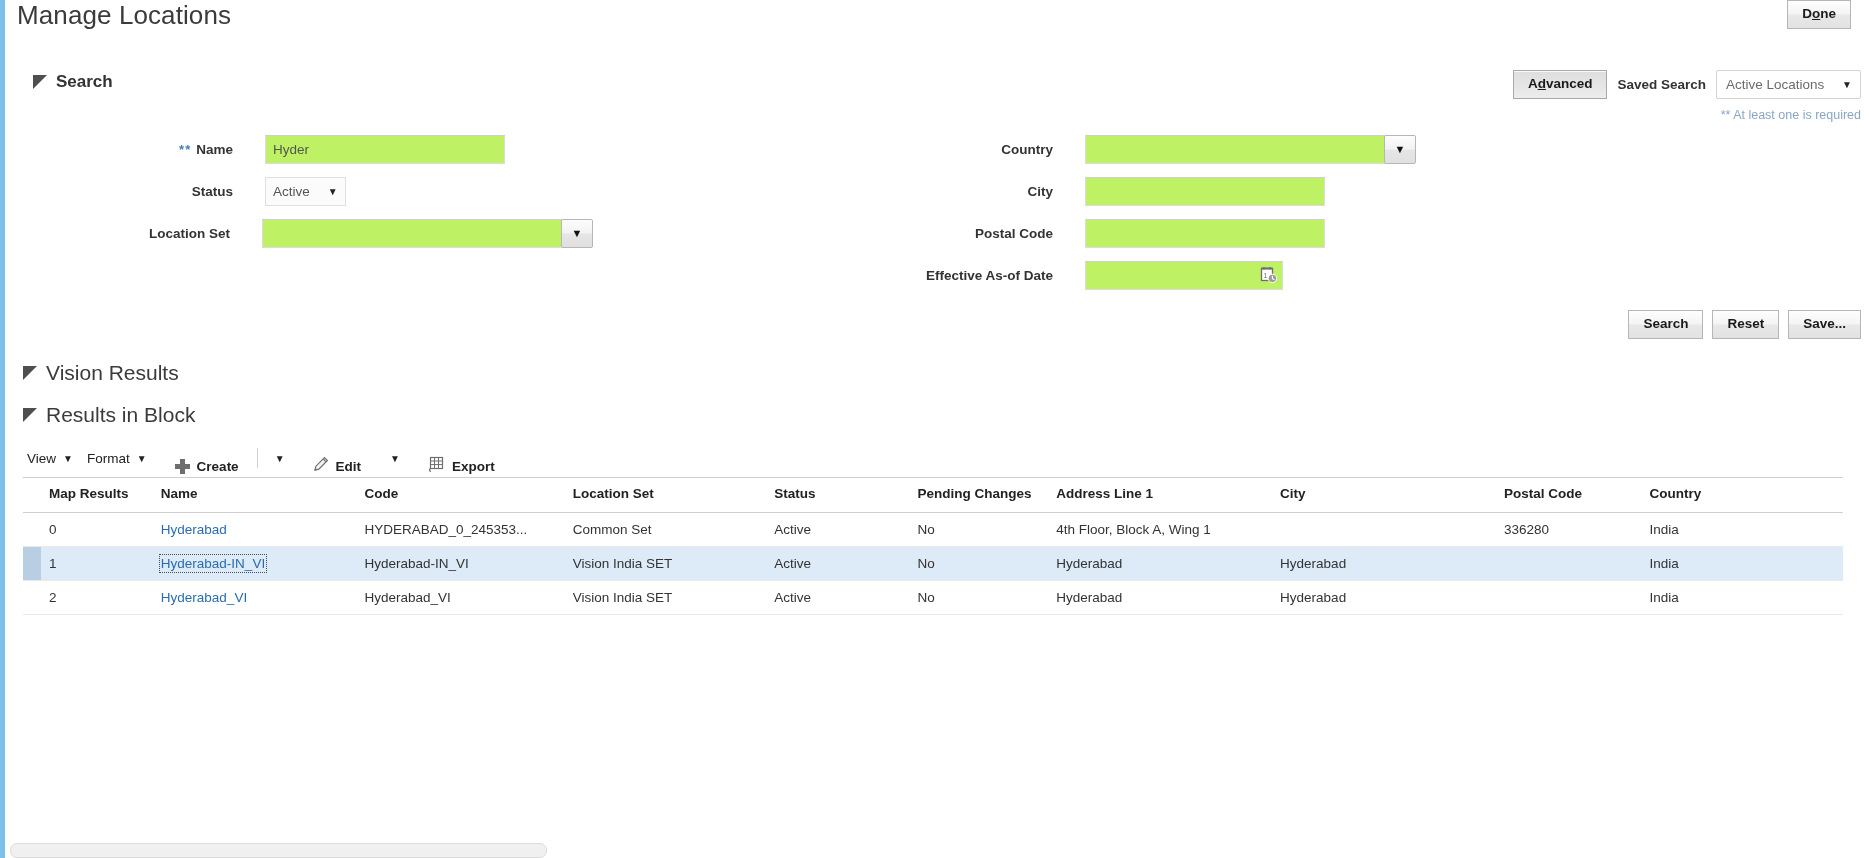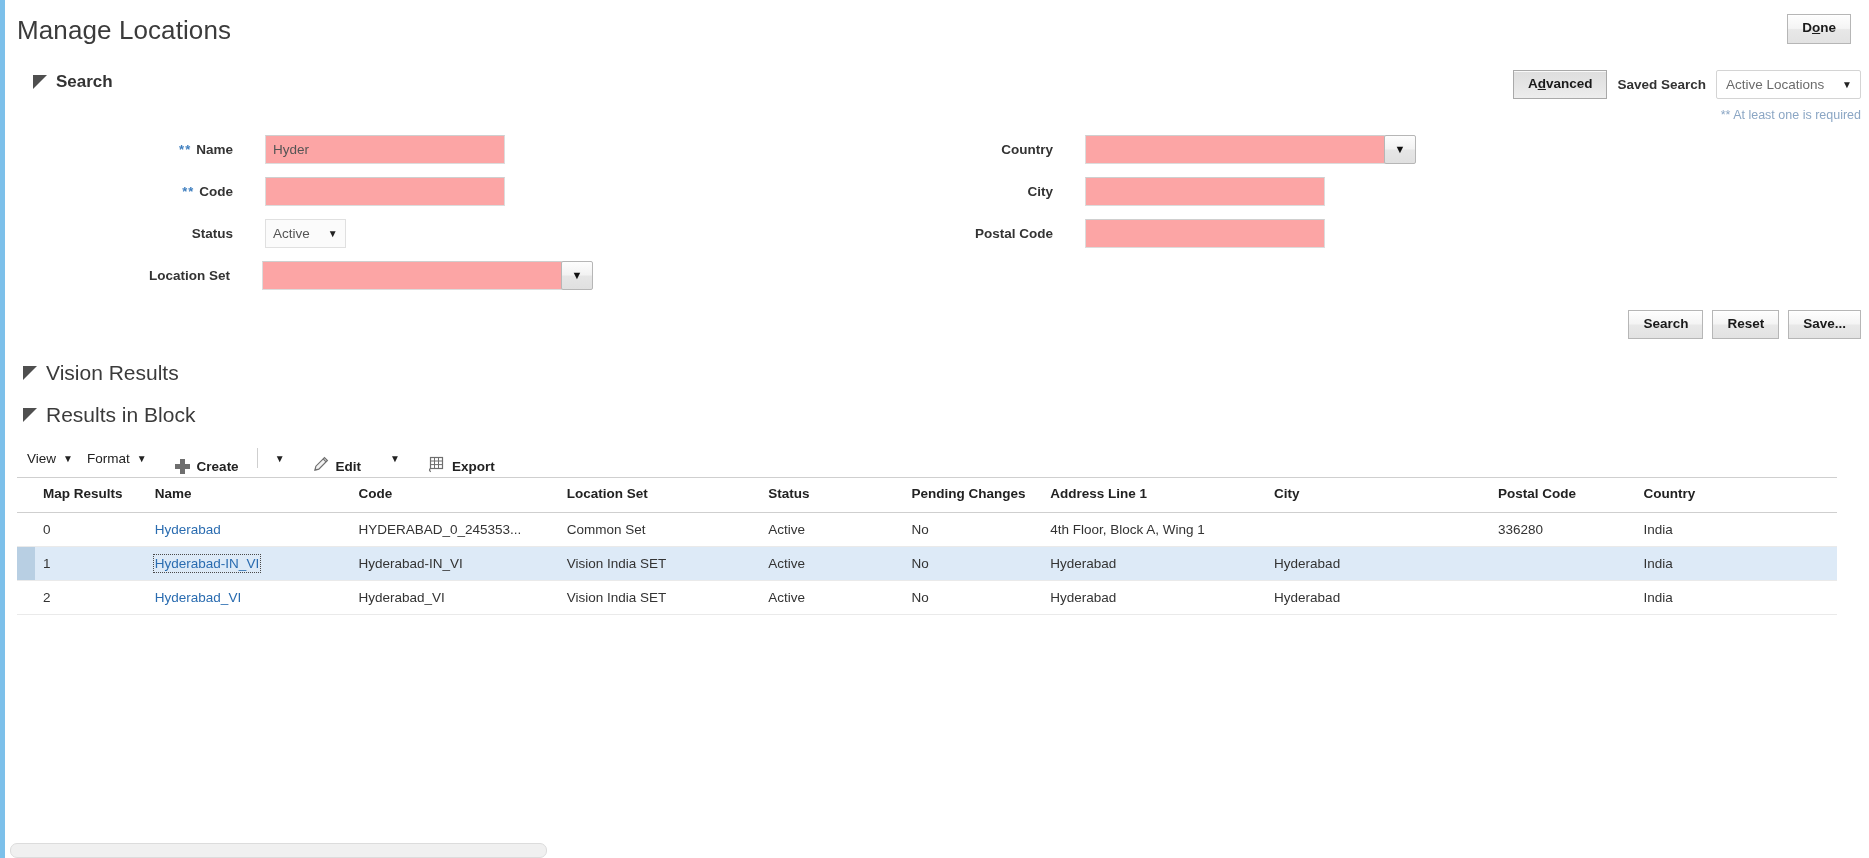--- a/index.html
+++ b/index.html
@@ -25,21 +25,20 @@
     border-left: 5px solid #7cc0ea;
     background: #fff;
   }
 
   
   .titlebar {
     position: relative;
     height: 58px;
     padding: 0 10px 0 12px;
     display: flex;
-    align-items: center;
     gap: 20px;
   }
   .page-title {
     font-size: 26px;
     font-weight: normal;
     color: #3b3b3b;
     letter-spacing: 0.1px;
     line-height: 1;
     padding-top: 2px;
   }
@@ -174,21 +173,21 @@
     font-size: 13px;
     margin-right: 5px;
     letter-spacing: 1px;
   }
 
   .txt {
     box-sizing: border-box;
     height: 29px;
     border: 1px solid #dcdcdc;
     border-top-color: #cfcfcf;
-    background: #fca5a5;
+    background: #bef264;
     font-family: "Liberation Sans", sans-serif;
     font-size: 13.5px;
     color: #555;
     padding: 0 7px;
     outline: none;
   }
   .txt.w240 { width: 240px; }
   .txt.w300 { width: 300px; }
 
   .sel-flat {
@@ -288,21 +287,21 @@
   .plus-icon::before, .plus-icon::after {
     content: "";
     position: absolute;
     background: #6e6e6e;
   }
   .plus-icon::before { left: 0; top: 5px; width: 15px; height: 5px; }
   .plus-icon::after { top: 0; left: 5px; height: 15px; width: 5px; }
 
   
   .tbl-wrap {
-    padding-left: 12px;
+    padding-left: 18px;
     padding-right: 0;
     margin-top: 2px;
   }
   table.rtbl {
     border-collapse: collapse;
     width: 1820px;
     table-layout: fixed;
     font-size: 13.5px;
   }
   table.rtbl thead th {
@@ -392,26 +391,20 @@
 
       <div class="col-left">
 
         <div class="frow">
           <div class="flabel">
             <span class="req-star">**</span><span>Name</span>
           </div>
           <input class="txt w240" type="text" value="Hyder" style="">
         </div>
 
-        <div class="frow">
-          <div class="flabel">
-            <span class="req-star">**</span><span>Code</span>
-          </div>
-          <input class="txt w240" type="text" value="" style="">
-        </div>
 
         <div class="frow">
           <div class="flabel">Status</div>
           <span class="sel-flat">
             <span>Active</span>
             <span class="caret">▼</span>
           </span>
         </div>
 
         <div class="frow">
@@ -441,20 +434,36 @@
         <div class="frow">
           <div class="flabel">City</div>
           <input class="txt w240" type="text" value="" style="">
         </div>
 
         <div class="frow">
           <div class="flabel">Postal Code</div>
           <input class="txt w240" type="text" value="" style="">
         </div>
 
+        <div class="frow">
+          <div class="flabel">Effective As-of Date</div>
+          <span class="date-wrap">
+            <input class="txt" style="width: 198px; padding-right: 26px;" type="text" value="">
+            <span class="cal-icon">
+              <svg width="18" height="18" viewBox="0 0 18 18" xmlns="http://www.w3.org/2000/svg">
+                <rect x="1.5" y="2.5" width="11" height="12" fill="#ffffff" stroke="#6f6f6f" stroke-width="1.3"></rect>
+                <path d="M1.5 2.5 h11" stroke="#6f6f6f" stroke-width="2"></path>
+                <path d="M4 1 v2.4 M10 1 v2.4" stroke="#6f6f6f" stroke-width="1.3"></path>
+                <text x="3.4" y="12.4" font-size="7" fill="#6f6f6f" font-family="Liberation Sans, sans-serif">1</text>
+                <circle cx="12.4" cy="12.4" r="4.2" fill="#9a9a9a" stroke="#ffffff" stroke-width="1"></circle>
+                <path d="M12.4 9.8 v2.8 l2 1.2" stroke="#ffffff" stroke-width="1.1" fill="none"></path>
+              </svg>
+            </span>
+          </span>
+        </div>
 
       </div>
     </div>
 
     <div class="search-actions">
       <button class="btn">Search</button>
       <button class="btn">Reset</button>
       <button class="btn">Save...</button>
     </div>
   </div>

